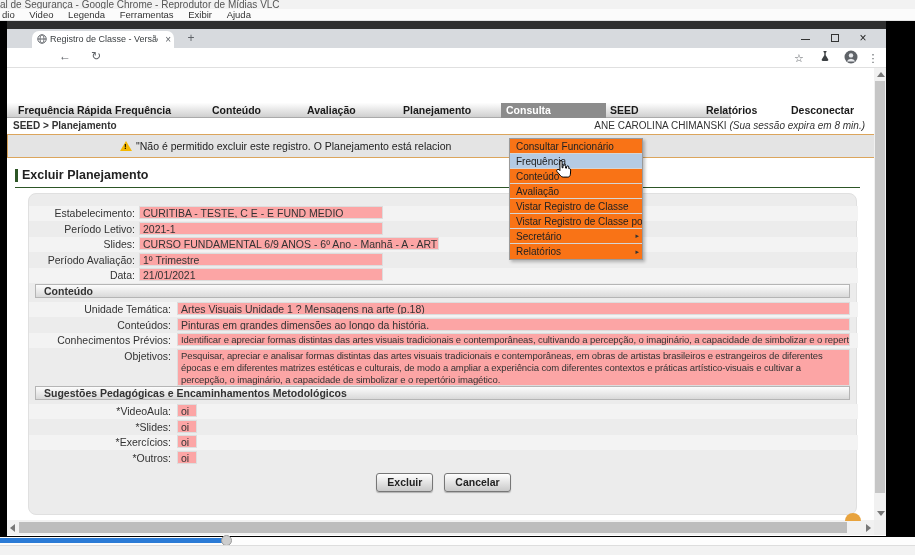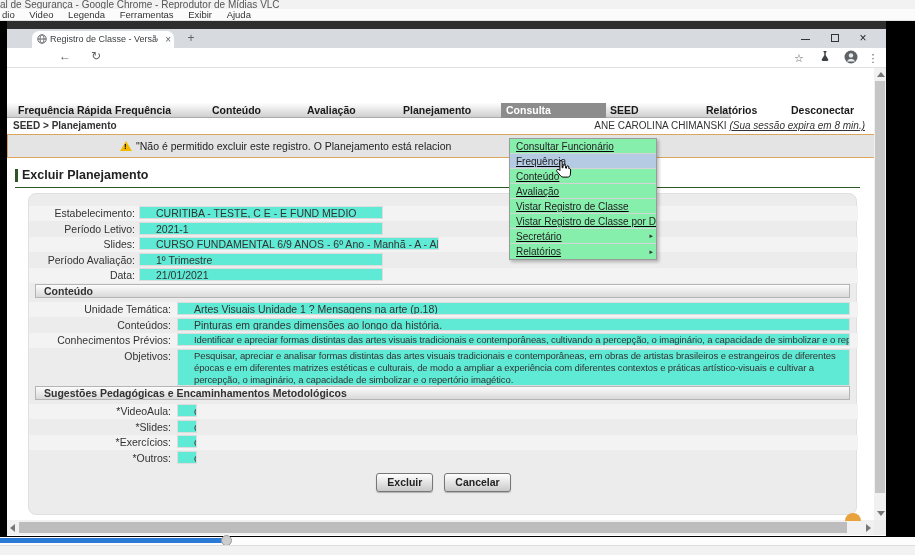--- a/index.html
+++ b/index.html
@@ -46,41 +46,41 @@
   .app-header { position:absolute; left:0; top:47px; width:868px; height:35px; background:#2d5626; color:#fff; padding:3px 0 0 12px; }
   .app-header .t1 { font-size:13px; font-weight:bold; line-height:15px; }
   .app-header .t2 { font-size:12px; font-weight:bold; line-height:14px; }
   .mainnav { position:absolute; left:0; top:82px; width:724px; height:15px;
              background:linear-gradient(#fefefe,#cfcfcf); border-bottom:1px solid #aaa; }
   .nav-item { position:absolute; top:0; height:15px; line-height:15px; font-size:10.5px; font-weight:bold; color:#1a1a1a; cursor:default; }
   .nav-active { background:#8c8c8c; color:#fff; padding-left:5px; }
   .crumbbar { position:absolute; left:0; top:97px; width:868px; height:16px; background:#fff; font-size:10px; color:#333; }
   .crumb { position:absolute; left:6px; top:2px; font-weight:bold; }
   .session { position:absolute; right:10px; top:2px; font-size:10px; color:#333; white-space:nowrap; }
-  .session .note { font-style:italic;text-decoration:underline; }
+  .session .note { font-style:italic; }
 
   .warnstrip { position:absolute; left:0; top:113px; width:868px; height:24px; background:#e4e4e4;
                border:1px solid #dba55c; }
   .warn-icon { position:absolute; left:112px; top:6px; width:0; height:0;
                border-left:6px solid transparent; border-right:6px solid transparent;
                border-bottom:10px solid #f5b800; }
   .warn-icon::after { content:"!"; position:absolute; left:-2px; top:1px; font-size:8px; font-weight:bold; color:#000; }
   .warn-text { position:absolute; left:128px; top:5px; font-size:10.5px; color:#222; white-space:nowrap; }
 
   .content { position:absolute; left:0; top:137px; width:700px; height:378px; background:#fff;text-decoration:underline; }
   .pagetitle { position:absolute; left:15px; top:10px; font-size:12.5px; font-weight:bold; color:#222; }
   .titlebar-accent { position:absolute; left:8px; top:11px; width:3px; height:13px; background:#2d5626; }
   .title-rule { position:absolute; left:8px; top:29px; width:845px; height:0; border-bottom:1px solid #2d5626; }
 
   .panel { position:absolute; left:21px; top:35px; width:829px; height:322px; background:#ececec;
            border:1px solid #e0e0e0; border-radius:8px; font-size:10.5px; color:#333; }
   .frow { position:absolute; left:0; width:829px; height:15px; }
   .frow .lbl { position:absolute; left:0; top:1px; width:106px; text-align:right; }
-  .vbox { position:absolute; top:0; height:13px; background:#5eead4; border:1px solid #ddd; line-height:12px;
-          padding-left:16px; white-space:nowrap; overflow:hidden; }
+  .vbox { position:absolute; top:0; height:13px; background:#fca5a5; border:1px solid #ddd; line-height:12px;
+          padding-left:3px; white-space:nowrap; overflow:hidden; }
   .sechdr { position:absolute; left:6px; width:815px; height:14px; background:linear-gradient(#fcfcfc,#d9d9d9);
             border:1px solid #b5b5b5; font-weight:bold; font-size:10.5px; line-height:12px; padding-left:8px; color:#333; }
   .crow .lbl { position:absolute; left:0; top:1px; width:142px; text-align:right; }
   .smalltext { font-size:9.5px; letter-spacing:-0.1px; }
   .btnrow { position:absolute; left:0; top:279px; width:829px; text-align:center; }
   .gbtn { display:inline-block; margin:0 4px; padding:2px 10px 3px; font-size:10.5px; font-weight:bold; color:#222;
           background:linear-gradient(#fff,#c9c9c9); border:1px solid #777; border-radius:3px;
           box-shadow:0 1px 1px rgba(0,0,0,.25); }
 
   
@@ -91,22 +91,22 @@
   .arr-dn { left:3px; bottom:4px; border-left:4px solid transparent; border-right:4px solid transparent; border-top:5px solid #777; }
   .hscroll { position:absolute; left:0; top:499px; width:867px; height:15px; background:#f1f1f1; }
   .hthumb { position:absolute; left:12px; top:2px; width:828px; height:11px; background:#bdbdbd; }
   .arr-l { left:3px; top:4px; border-top:4px solid transparent; border-bottom:4px solid transparent; border-right:5px solid #777; }
   .arr-r { right:3px; top:4px; border-top:4px solid transparent; border-bottom:4px solid transparent; border-left:5px solid #777; }
   .corner { position:absolute; right:0; top:499px; width:12px; height:15px; background:#ededed; }
   .fab { position:absolute; left:838px; top:492px; width:16px; height:8px; background:#e8a33d;
          border-radius:8px 8px 0 0; z-index:5; }
 
   
-  .dropdown { position:absolute; left:502px; top:117px; width:148px; background:#86efac;
-              border:1px solid #9a9a9a; box-shadow:2px 2px 3px rgba(0,0,0,.25); z-index:50;text-decoration:underline; }
+  .dropdown { position:absolute; left:502px; top:117px; width:134px; background:#f97316;
+              border:1px solid #9a9a9a; box-shadow:2px 2px 3px rgba(0,0,0,.25); z-index:50; }
   .dd-item { position:relative; height:15px; line-height:15px; font-size:10px; color:#222;
              padding-left:6px; border-bottom:1px solid #d5d5d5; white-space:nowrap; overflow:hidden; }
   .dd-item:last-child { border-bottom:none; }
   .dd-sel { background:#b5cbe4; }
   .dd-arrow { position:absolute; right:3px; bottom:0; font-size:7px; color:#333; }
 
   .cursor { position:absolute; left:548px; top:138px; z-index:60; }
 
   
   .seekrow { position:absolute; left:0; top:537px; width:915px; height:8px; background:#fdfdfd; }

